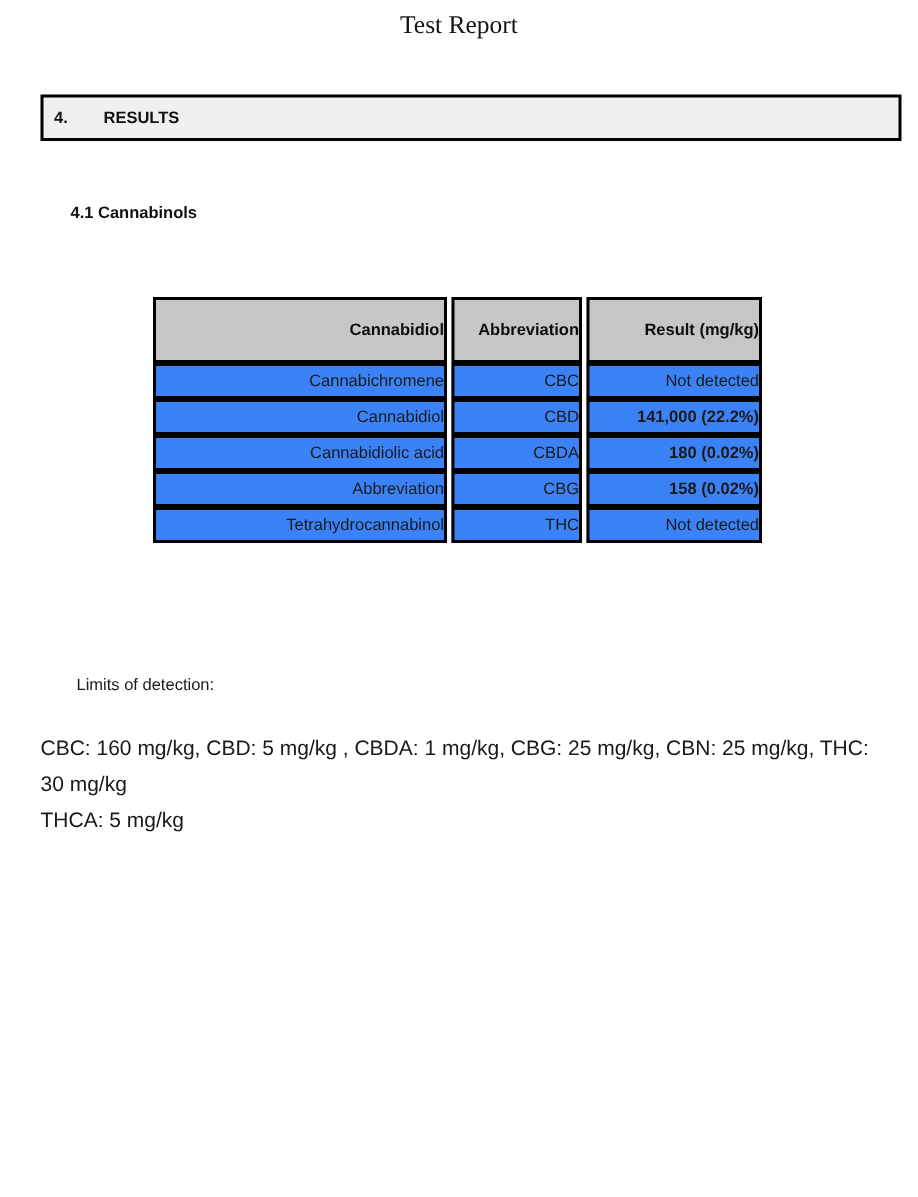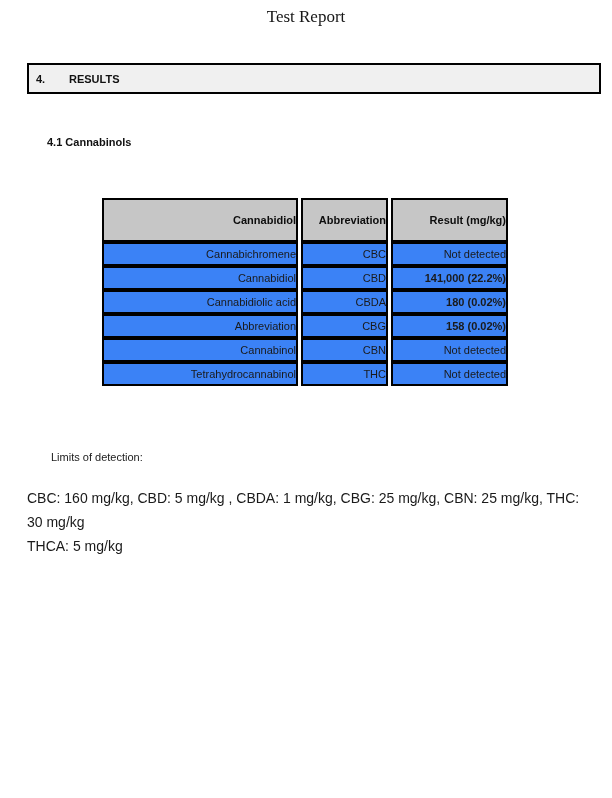--- a/index.html
+++ b/index.html
@@ -133,25 +133,20 @@
       <td>Cannabidiolic acid</td>
       <td>CBDA</td>
       <td style="font-weight: bold;">180 (0.02%)</td>
     </tr>
     <tr>
       <td>Abbreviation</td>
       <td>CBG</td>
       <td style="font-weight: bold;">158 (0.02%)</td>
     </tr>
     <tr>
-      <td>Cannabinol</td>
-      <td>CBN</td>
-      <td>Not detected</td>
-    </tr>
-    <tr>
       <td>Tetrahydrocannabinol</td>
       <td>THC</td>
       <td>Not detected</td>
     </tr>
   </tbody>
 </table>
 
 <div class="limits-label">Limits of detection:</div>
 
 <div class="limits-text">

